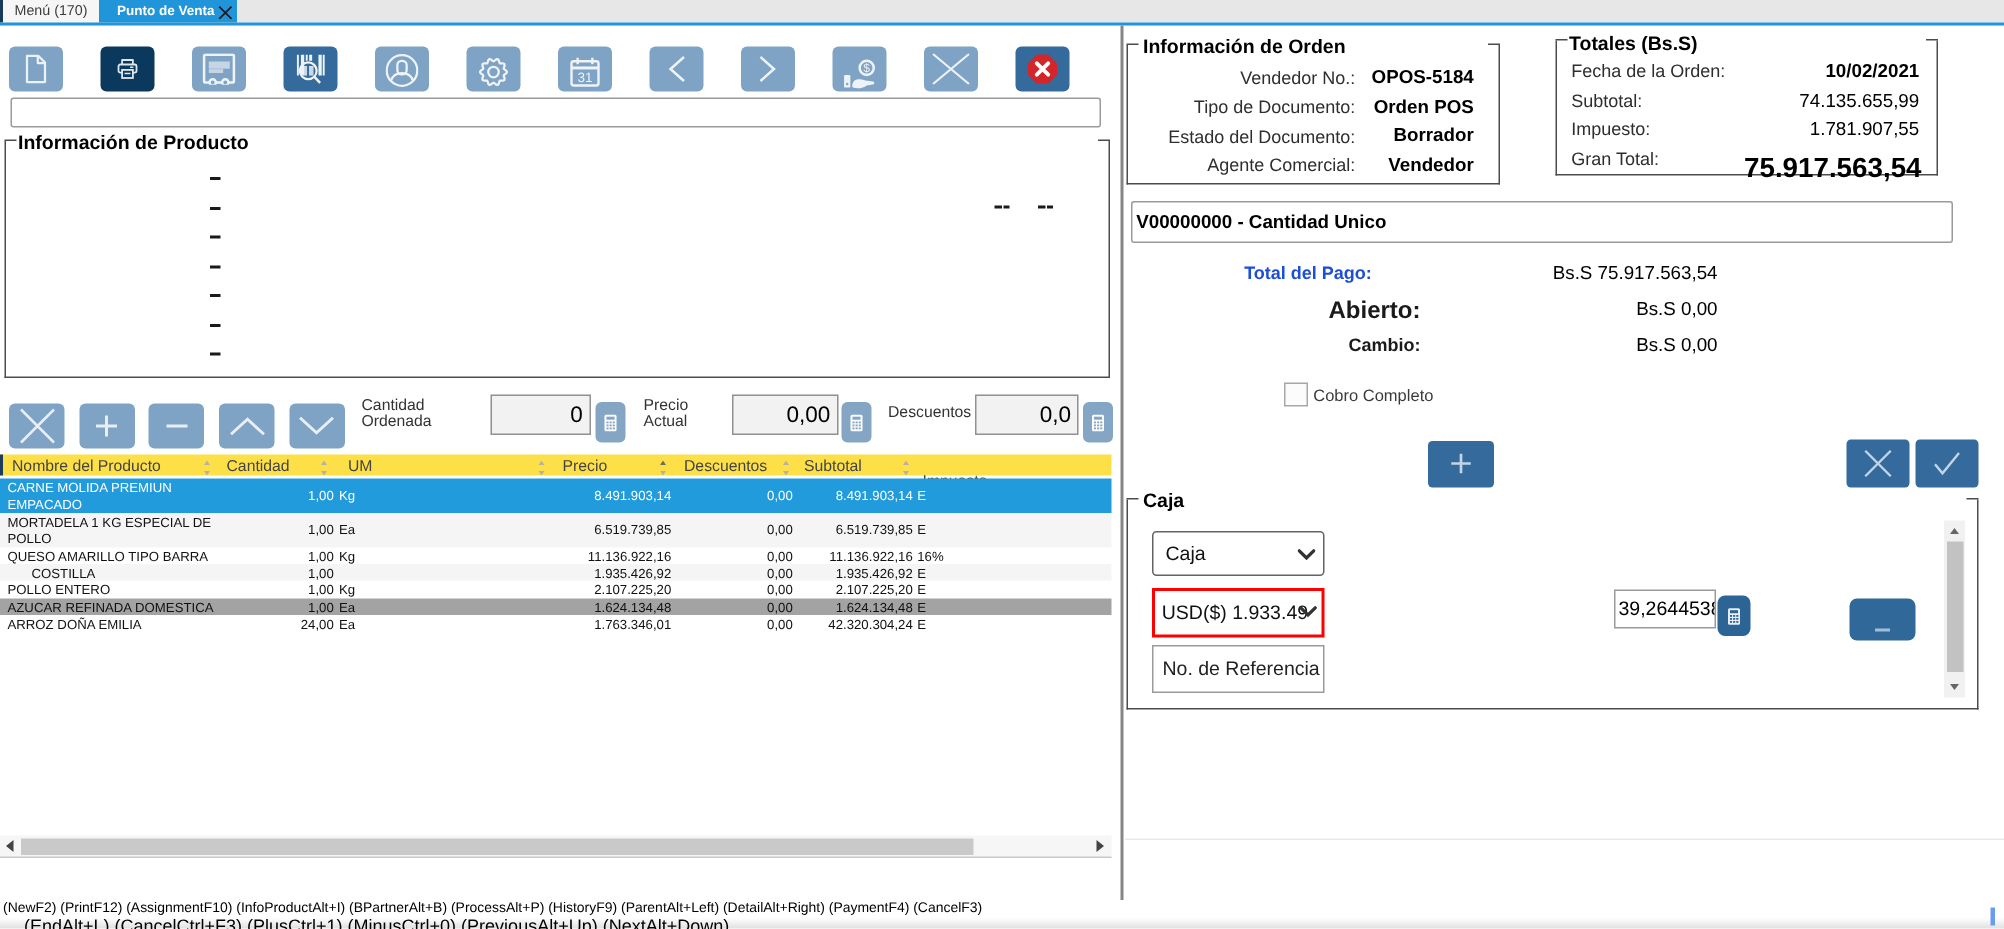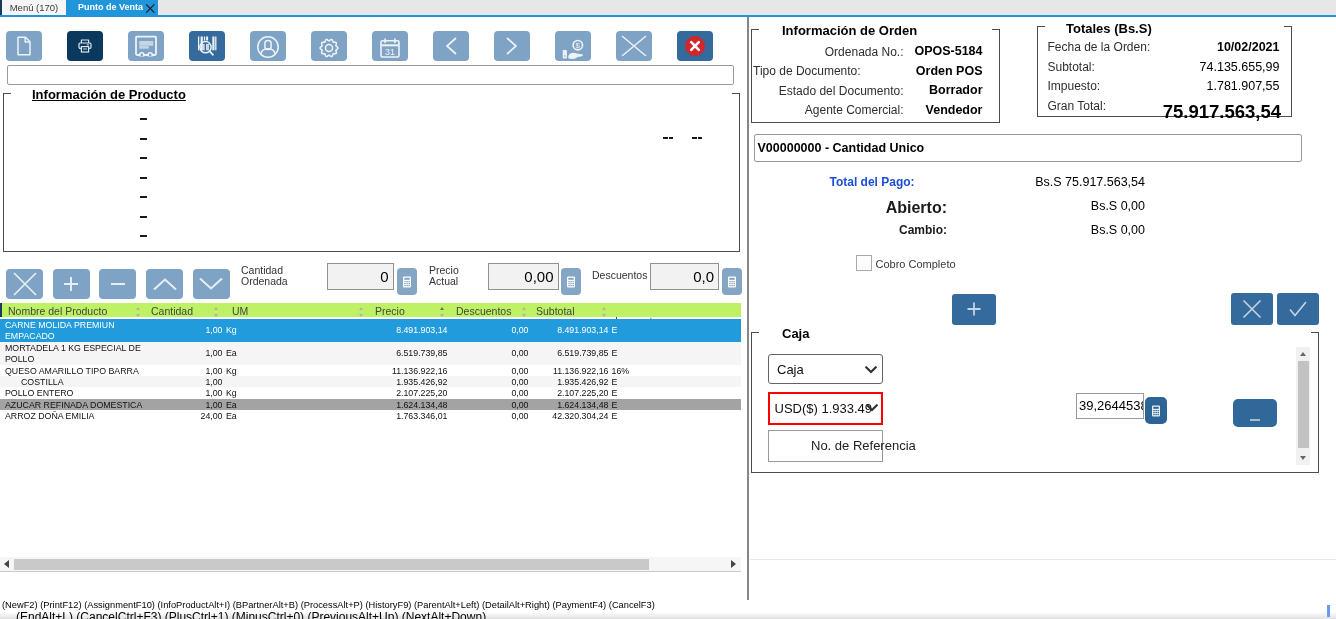--- a/index.html
+++ b/index.html
@@ -18,31 +18,31 @@
 
 .tbtn { position:absolute; top:31px; width:36px; height:30px; border-radius:4px; background:#7fa3c4; }
 .tbtn svg { position:absolute; left:50%; top:50%; transform:translate(-50%,-50%); }
 
 .inp { position:absolute; background:#fff; border:1px solid #9a9a9a; border-radius:2px; }
 
 .gb { position:absolute; border-left:1px solid #4c4c4c; border-right:1px solid #4c4c4c;
   border-bottom:1px solid #4c4c4c; }
 .gb i.tl, .gb i.tr { position:absolute; top:-1px; height:0; border-top:1px solid #4c4c4c; width:8px; }
 .gb i.tl { left:-1px; } .gb i.tr { right:-1px; }
-.gleg { position:absolute; font-weight:bold; font-size:13px; color:#000; background:transparent;margin-left:20px; }
+.gleg { position:absolute; font-weight:bold; font-size:13px; color:#000; background:transparent; }
 
 .cbtn { position:absolute; top:269px; width:37px; height:30px; border-radius:4px; background:#7fa3c4; }
 .cbtn svg { position:absolute; left:50%; top:50%; transform:translate(-50%,-50%); }
 .numin { position:absolute; top:263px; height:27px; background:#f2f2f2; border:1px solid #919191;
   font-size:15px; color:#000; text-align:right; line-height:25px; padding-right:4px; }
 .calc { position:absolute; width:20px; height:27px; border-radius:4px; background:#84a6c4; }
 .calc svg, .calcd svg { position:absolute; left:50%; top:50%; transform:translate(-50%,-50%); }
 .lbl { position:absolute; font-size:10.5px; color:#333; line-height:11.5px; }
 
-#thead { position:absolute; left:0; top:303px; width:741px; height:13.5px; background:#bef264; }
+#thead { position:absolute; left:0; top:303px; width:741px; height:13.5px; background:#fde047; }
 .th { position:absolute; top:2px; font-size:10.5px; color:#444; }
 .sort { position:absolute; width:5px; height:10px; }
 .sort .u { position:absolute; left:0; top:0px; width:0; height:0;
   border-left:2.5px solid transparent; border-right:2.5px solid transparent; border-bottom:3.8px solid #b5b1aa; }
 .sort .d { position:absolute; left:0; bottom:0px; width:0; height:0;
   border-left:2.5px solid transparent; border-right:2.5px solid transparent; border-top:3.8px solid #b5b1aa; }
 .row { position:absolute; left:0; width:741px; font-size:8.8px; color:#111; }
 .row .c { position:absolute; }
 .num { text-align:right; }
 
@@ -177,21 +177,21 @@
   <path d="M6.7 6.7 L14.3 14.3 M14.3 6.7 L6.7 14.3" stroke="#fff" stroke-width="2.6" stroke-linecap="round" fill="none"></path>
     </svg>
 </div>
 
 <div class="inp" style="left:7px;top:65px;width:727px;height:20px;"></div>
 
 <div class="gb" style="left:3px;top:94px;width:736.5px;height:158px;">
     <i class="tl"></i>
     <i class="tr"></i>
   </div>
-<div class="gleg" style="left:12px;top:87px;text-decoration:underline;">Información de Producto</div>
+<div class="gleg" style="left:12px;top:87px;">Información de Producto</div>
 <div id="dashes">
 <div class="abs" style="left:140px;top:118px;width:7px;height:1.5px;background:#1a1a1a;"></div>
 <div class="abs" style="left:140px;top:138px;width:7px;height:1.5px;background:#1a1a1a;"></div>
 <div class="abs" style="left:140px;top:157px;width:7px;height:1.5px;background:#1a1a1a;"></div>
 <div class="abs" style="left:140px;top:177px;width:7px;height:1.5px;background:#1a1a1a;"></div>
 <div class="abs" style="left:140px;top:196px;width:7px;height:1.5px;background:#1a1a1a;"></div>
 <div class="abs" style="left:140px;top:216px;width:7px;height:1.5px;background:#1a1a1a;"></div>
 <div class="abs" style="left:140px;top:235px;width:7px;height:1.5px;background:#1a1a1a;"></div>
 <div class="abs" style="left:663.2px;top:137.3px;width:4.6px;height:1.8px;background:#1a1a1a;"></div>
 <div class="abs" style="left:668.8px;top:137.3px;width:4.5px;height:1.8px;background:#1a1a1a;"></div>
@@ -388,23 +388,23 @@
  <div class="abs" style="left:14px;top:559px;width:635px;height:11px;background:#c9c9c9;"></div>
 </div>
 
 <div class="abs" style="left:747.4px;top:17px;width:2px;height:583px;background:#868686;"></div>
 
 <div class="gb" style="left:751px;top:29.5px;width:248.5px;height:93px;">
     <i class="tl"></i>
     <i class="tr"></i>
   </div>
 <div class="gleg" style="left:762px;top:22.5px;">Información de Orden</div>
-<div class="rlab" style="left:753px;width:150.5px;top:44.5px;text-align:right;">Ordenada No.:</div>
+<div class="rlab" style="left:753px;width:150.5px;top:44.5px;text-align:right;">Vendedor No.:</div>
 <div class="rval bold" style="left:853px;width:129.5px;top:44px;text-align:right;">OPOS-5184</div>
-<div class="rlab" style="left:753px;width:150.5px;top:64px;">Tipo de Documento:</div>
+<div class="rlab" style="left:753px;width:150.5px;top:64px;text-align:right;">Tipo de Documento:</div>
 <div class="rval bold" style="left:853px;width:129.5px;top:63.5px;text-align:right;">Orden POS</div>
 <div class="rlab" style="left:753px;width:150.5px;top:83.5px;text-align:right;">Estado del Documento:</div>
 <div class="rval bold" style="left:853px;width:129.5px;top:83px;text-align:right;">Borrador</div>
 <div class="rlab" style="left:753px;width:150.5px;top:103px;text-align:right;">Agente Comercial:</div>
 <div class="rval bold" style="left:853px;width:129.5px;top:102.5px;text-align:right;">Vendedor</div>
 
 <div class="gb" style="left:1037px;top:27px;width:255px;height:90px;">
     <i class="tl"></i>
     <i class="tr"></i>
   </div>
@@ -458,21 +458,21 @@
       <path d="M1.2 1.2 L6 6 L10.8 1.2" fill="none" stroke="#333" stroke-width="2.2" stroke-linecap="round"></path>
     </svg>
   </div>
 <div class="sel" style="left:767.5px;top:391.5px;width:115.5px;height:33.5px;border:2px solid #ff0000;border-radius:0;">
     <span class="sv" style="left:5px;width:97px;overflow:hidden;white-space:nowrap;">USD($) 1.933.493</span>
  <svg class="abs" style="right:3px;top:10px;" width="12" height="8" viewBox="0 0 12 8">
       <path d="M1.2 1.2 L6 6 L10.8 1.2" fill="none" stroke="#333" stroke-width="2.2" stroke-linecap="round"></path>
     </svg>
   </div>
 <div class="inp" style="left:768px;top:429.5px;width:114.5px;height:32px;border-color:#9a9a9a;border-radius:0;"></div>
-<div class="abs" style="left:775px;top:438px;font-size:13px;color:#222;margin-left:36px;">No. de Referencia</div>
+<div class="abs" style="left:775px;top:438px;font-size:13px;color:#222;">No. de Referencia</div>
 <div class="inp" style="left:1076px;top:393px;width:68px;height:26px;border-radius:0;overflow:hidden;">
  <span style="position:absolute;left:2px;top:4px;font-size:13px;color:#000;white-space:nowrap;">39,2644538</span>
   </div>
 <div class="calcd abs" style="left:1145px;top:397px;width:22px;height:27px;background:#2d6496;border-radius:5px;">
  <svg width="9" height="12" viewBox="0 0 9 12">
       <rect x="0.5" y="0.5" width="8" height="11" rx="1" fill="#e8eef5"></rect>
       <rect x="1.8" y="1.8" width="5.4" height="2" fill="#2d6496"></rect>
       <g fill="#2d6496">
         <rect x="1.8" y="5" width="1.4" height="1.2"></rect>
         <rect x="3.9" y="5" width="1.4" height="1.2"></rect>

